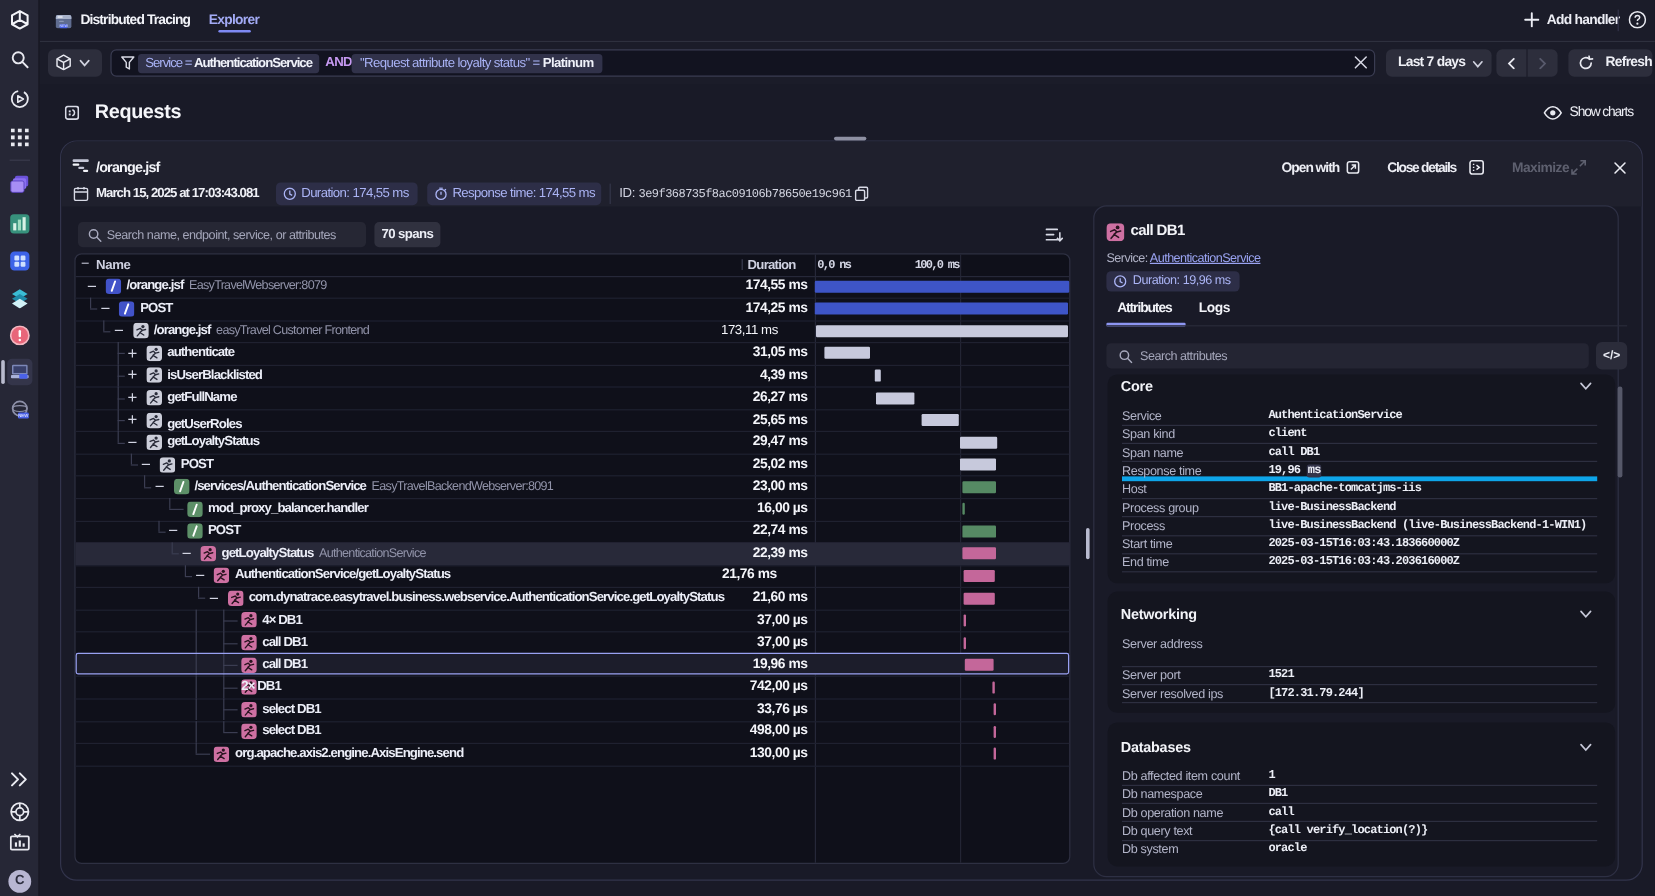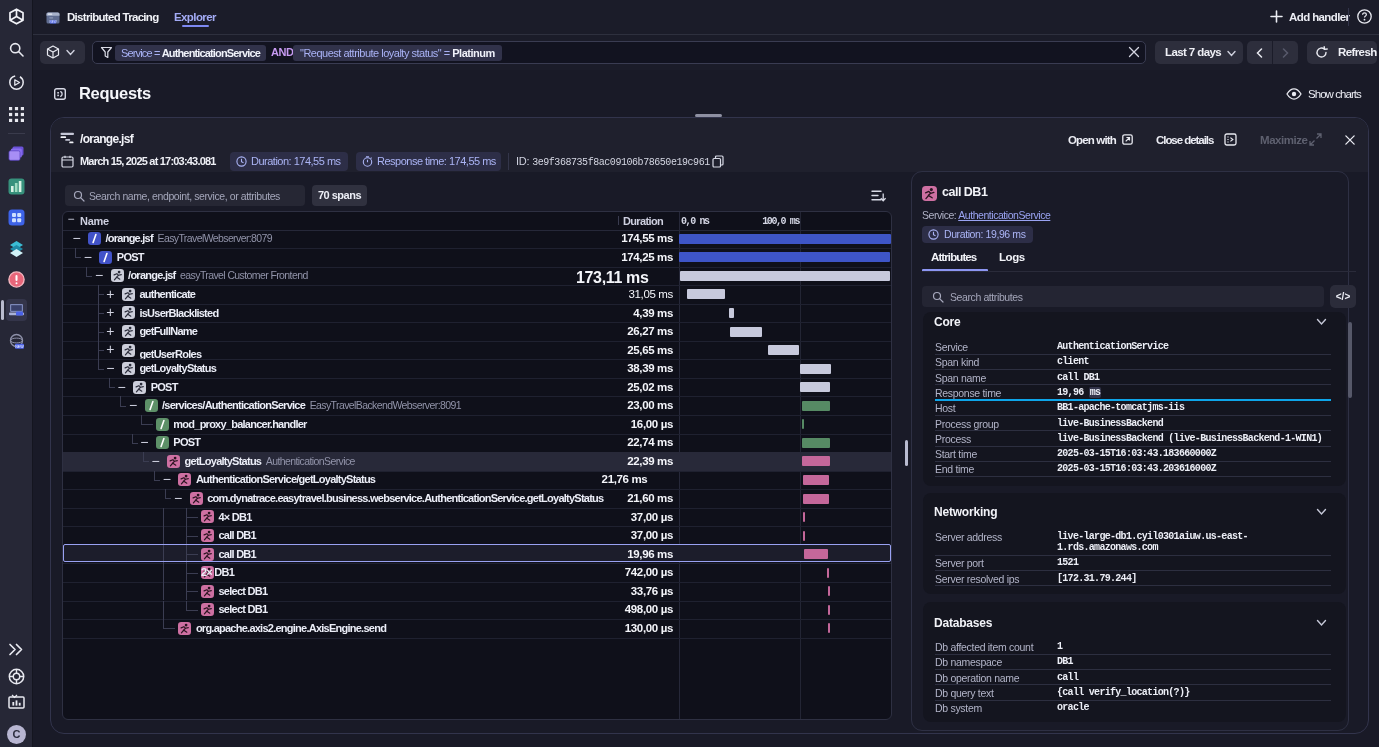--- a/index.html
+++ b/index.html
@@ -275,35 +275,35 @@
 <div style="position:absolute;left:86.3px;top:275.875px;width:6px;height:1px;background:#3b3d52"></div>
 <div style="position:absolute;left:93.6px;top:270.20000000000005px;width:11px;height:11px;line-height:10px;text-align:center;color:#d2d4e2;font-size:14px;font-weight:400">−</div>
 <div style="position:absolute;left:110.6px;top:269.3px">
     <svg width="13" height="13" viewBox="0 0 13 13" style="display:block">
       <rect x="0" y="0" width="13" height="13" rx="3.2" fill="#ccceda"></rect>
       <circle cx="8.1" cy="3.1" r="1.35" fill="#2a2c3a"></circle>
       <path d="M3.1 5.9 L5.9 4.7 L7.6 6.3 L5.5 8.1 M7.6 6.3 L10.3 5.6 M5.5 8.1 L8.8 10.2 M5.9 8.0 L3.4 10.9" stroke="#2a2c3a" stroke-width="1.15" fill="none" stroke-linecap="round" stroke-linejoin="round"></path>
     </svg>
   </div>
 <div style="position:absolute;left:128.1px;top:269.40000000000003px;font-size:11px;font-weight:700;letter-spacing:-0.75px;color:#eceef8;white-space:nowrap">/orange.jsf <span style="color:#9193a9;font-size:10.5px;font-weight:400;letter-spacing:-0.6px">&nbsp;easyTravel Customer Frontend</span></div>
-<div style="position:absolute;left:576px;top:269.40000000000003px;width:97px;text-align:left;font-size:16px;font-weight:700;letter-spacing:-0.35px;color:#f4f5fa">173,11 ms</div>
+<div style="position:absolute;left:576px;top:269.40000000000003px;width:97px;text-align:center;font-size:11px;font-weight:400;letter-spacing:-0.35px;color:#f4f5fa">173,11 ms</div>
 <div style="position:absolute;left:679.9px;top:270.90000000000003px;width:210.0px;height:10px;background:#c7c9dc;border-radius:1px"></div>
 <div style="position:absolute;left:63.0px;top:285.15000000000003px;width:827.5px;height:1px;background:#1f2130"></div>
 <div style="position:absolute;left:97.60000000000001px;top:285.15px;width:1px;height:18.55px;background:#3b3d52"></div>
 <div style="position:absolute;left:97.60000000000001px;top:294.42499999999995px;width:6px;height:1px;background:#3b3d52"></div>
 <div style="position:absolute;left:104.9px;top:288.75px;width:11px;height:11px;line-height:10px;text-align:center;color:#d2d4e2;font-size:14px;font-weight:400">+</div>
 <div style="position:absolute;left:121.9px;top:287.84999999999997px">
     <svg width="13" height="13" viewBox="0 0 13 13" style="display:block">
       <rect x="0" y="0" width="13" height="13" rx="3.2" fill="#ccceda"></rect>
       <circle cx="8.1" cy="3.1" r="1.35" fill="#2a2c3a"></circle>
       <path d="M3.1 5.9 L5.9 4.7 L7.6 6.3 L5.5 8.1 M7.6 6.3 L10.3 5.6 M5.5 8.1 L8.8 10.2 M5.9 8.0 L3.4 10.9" stroke="#2a2c3a" stroke-width="1.15" fill="none" stroke-linecap="round" stroke-linejoin="round"></path>
     </svg>
   </div>
 <div style="position:absolute;left:139.4px;top:287.95px;font-size:11px;font-weight:700;letter-spacing:-0.75px;color:#eceef8;white-space:nowrap">authenticate</div>
-<div style="position:absolute;left:576px;top:287.95px;width:97px;text-align:right;font-size:11.5px;font-weight:400;letter-spacing:-0.35px;color:#f4f5fa">31,05 ms</div>
+<div style="position:absolute;left:576px;top:287.95px;width:97px;text-align:right;font-size:11.5px;font-weight:700;letter-spacing:-0.35px;color:#f4f5fa">31,05 ms</div>
 <div style="position:absolute;left:686.5px;top:289.45px;width:38.0px;height:10px;background:#c7c9dc;border-radius:1px"></div>
 <div style="position:absolute;left:63.0px;top:303.7px;width:827.5px;height:1px;background:#1f2130"></div>
 <div style="position:absolute;left:97.60000000000001px;top:303.7px;width:1px;height:18.55px;background:#3b3d52"></div>
 <div style="position:absolute;left:97.60000000000001px;top:312.97499999999997px;width:6px;height:1px;background:#3b3d52"></div>
 <div style="position:absolute;left:104.9px;top:307.3px;width:11px;height:11px;line-height:10px;text-align:center;color:#d2d4e2;font-size:14px;font-weight:400">+</div>
 <div style="position:absolute;left:121.9px;top:306.4px">
     <svg width="13" height="13" viewBox="0 0 13 13" style="display:block">
       <rect x="0" y="0" width="13" height="13" rx="3.2" fill="#ccceda"></rect>
       <circle cx="8.1" cy="3.1" r="1.35" fill="#2a2c3a"></circle>
       <path d="M3.1 5.9 L5.9 4.7 L7.6 6.3 L5.5 8.1 M7.6 6.3 L10.3 5.6 M5.5 8.1 L8.8 10.2 M5.9 8.0 L3.4 10.9" stroke="#2a2c3a" stroke-width="1.15" fill="none" stroke-linecap="round" stroke-linejoin="round"></path>
@@ -345,21 +345,21 @@
 <div style="position:absolute;left:97.60000000000001px;top:368.625px;width:6px;height:1px;background:#3b3d52"></div>
 <div style="position:absolute;left:104.9px;top:362.95000000000005px;width:11px;height:11px;line-height:10px;text-align:center;color:#d2d4e2;font-size:14px;font-weight:400">−</div>
 <div style="position:absolute;left:121.9px;top:362.05px">
     <svg width="13" height="13" viewBox="0 0 13 13" style="display:block">
       <rect x="0" y="0" width="13" height="13" rx="3.2" fill="#ccceda"></rect>
       <circle cx="8.1" cy="3.1" r="1.35" fill="#2a2c3a"></circle>
       <path d="M3.1 5.9 L5.9 4.7 L7.6 6.3 L5.5 8.1 M7.6 6.3 L10.3 5.6 M5.5 8.1 L8.8 10.2 M5.9 8.0 L3.4 10.9" stroke="#2a2c3a" stroke-width="1.15" fill="none" stroke-linecap="round" stroke-linejoin="round"></path>
     </svg>
   </div>
 <div style="position:absolute;left:139.4px;top:362.15000000000003px;font-size:11px;font-weight:700;letter-spacing:-0.75px;color:#eceef8;white-space:nowrap">getLoyaltyStatus</div>
-<div style="position:absolute;left:576px;top:362.15000000000003px;width:97px;text-align:right;font-size:11.5px;font-weight:700;letter-spacing:-0.35px;color:#f4f5fa">38,39 ms</div>
+<div style="position:absolute;left:576px;top:362.15000000000003px;width:97px;text-align:right;font-size:11.5px;font-weight:700;letter-spacing:-0.35px;color:#f4f5fa">29,47 ms</div>
 <div style="position:absolute;left:799.5px;top:363.65000000000003px;width:31.0px;height:10px;background:#c7c9dc;border-radius:1px"></div>
 <div style="position:absolute;left:63.0px;top:377.90000000000003px;width:827.5px;height:1px;background:#1f2130"></div>
 <div style="position:absolute;left:108.9px;top:377.9px;width:1px;height:9.275px;background:#3b3d52"></div>
 <div style="position:absolute;left:108.9px;top:387.17499999999995px;width:6px;height:1px;background:#3b3d52"></div>
 <div style="position:absolute;left:116.2px;top:381.5px;width:11px;height:11px;line-height:10px;text-align:center;color:#d2d4e2;font-size:14px;font-weight:400">−</div>
 <div style="position:absolute;left:133.2px;top:380.59999999999997px">
     <svg width="13" height="13" viewBox="0 0 13 13" style="display:block">
       <rect x="0" y="0" width="13" height="13" rx="3.2" fill="#ccceda"></rect>
       <circle cx="8.1" cy="3.1" r="1.35" fill="#2a2c3a"></circle>
       <path d="M3.1 5.9 L5.9 4.7 L7.6 6.3 L5.5 8.1 M7.6 6.3 L10.3 5.6 M5.5 8.1 L8.8 10.2 M5.9 8.0 L3.4 10.9" stroke="#2a2c3a" stroke-width="1.15" fill="none" stroke-linecap="round" stroke-linejoin="round"></path>
@@ -588,21 +588,21 @@
     <div style="position:absolute;left:122px;top:1.5px;font-family:'Liberation Mono',monospace;font-size:10px;letter-spacing:-0.7px;color:#eceef6;font-weight:700;white-space:pre-wrap;width:274px">AuthenticationService</div>
   </div>
 <div style="position:absolute;left:935px;top:354.8px;width:396px;height:15.3px;border-bottom:1px solid #2d2f40">
     <div style="position:absolute;left:0;top:1.5px;font-size:10.5px;letter-spacing:-0.3px;color:#b2b4c8">Span kind</div>
     <div style="position:absolute;left:122px;top:1.5px;font-family:'Liberation Mono',monospace;font-size:10px;letter-spacing:-0.7px;color:#eceef6;font-weight:700;white-space:pre-wrap;width:274px">client</div>
   </div>
 <div style="position:absolute;left:935px;top:370.1px;width:396px;height:15.3px;border-bottom:1px solid #2d2f40">
     <div style="position:absolute;left:0;top:1.5px;font-size:10.5px;letter-spacing:-0.3px;color:#b2b4c8">Span name</div>
     <div style="position:absolute;left:122px;top:1.5px;font-family:'Liberation Mono',monospace;font-size:10px;letter-spacing:-0.7px;color:#eceef6;font-weight:700;white-space:pre-wrap;width:274px">call DB1</div>
   </div>
-<div style="position:absolute;left:935px;top:385.40000000000003px;width:396px;height:15.3px;border-bottom:2px solid #0ea5e9">
+<div style="position:absolute;left:935px;top:385.40000000000003px;width:396px;height:15.3px;border-bottom:4px solid #0ea5e9">
     <div style="position:absolute;left:0;top:1.5px;font-size:10.5px;letter-spacing:-0.3px;color:#b2b4c8">Response time</div>
     <div style="position:absolute;left:122px;top:1.5px;font-family:'Liberation Mono',monospace;font-size:10px;letter-spacing:-0.7px;color:#eceef6;font-weight:700;white-space:pre-wrap;width:274px">19,96 <span style="background:#33344a;border-radius:2px;padding:0 1px">ms</span></div>
   </div>
 <div style="position:absolute;left:935px;top:400.70000000000005px;width:396px;height:15.3px;border-bottom:1px solid #2d2f40">
     <div style="position:absolute;left:0;top:1.5px;font-size:10.5px;letter-spacing:-0.3px;color:#b2b4c8">Host</div>
     <div style="position:absolute;left:122px;top:1.5px;font-family:'Liberation Mono',monospace;font-size:10px;letter-spacing:-0.7px;color:#eceef6;font-weight:700;white-space:pre-wrap;width:274px">BB1-apache-tomcatjms-iis</div>
   </div>
 <div style="position:absolute;left:935px;top:416.00000000000006px;width:396px;height:15.3px;border-bottom:1px solid #2d2f40">
     <div style="position:absolute;left:0;top:1.5px;font-size:10.5px;letter-spacing:-0.3px;color:#b2b4c8">Process group</div>
     <div style="position:absolute;left:122px;top:1.5px;font-family:'Liberation Mono',monospace;font-size:10px;letter-spacing:-0.7px;color:#eceef6;font-weight:700;white-space:pre-wrap;width:274px">live-BusinessBackend</div>
@@ -620,21 +620,20 @@
     <div style="position:absolute;left:122px;top:1.5px;font-family:'Liberation Mono',monospace;font-size:10px;letter-spacing:-0.7px;color:#eceef6;font-weight:700;white-space:pre-wrap;width:274px">2025-03-15T16:03:43.203616000Z</div>
   </div>
 
 <div class="abs" style="left:923px;top:493px;width:423px;height:101px;background:#14151f;border-radius:8px"></div>
 <div class="abs" style="left:934px;top:505px;font-size:12px;font-weight:700;letter-spacing:-0.2px;color:#f2f3f8">Networking</div>
 <svg class="abs ic" style="left:1316px;top:508px" width="11" height="8" viewBox="0 0 11 8">
     <path d="M1.5 1.5 L5.5 6 L9.5 1.5" stroke="#c6c8d8" stroke-width="1.4" fill="none" stroke-linecap="round"></path>
   </svg>
 <div style="position:absolute;left:935px;top:529.5px;width:396px;height:26.316000000000003px;border-bottom:1px solid #2d2f40">
     <div style="position:absolute;left:0;top:1.5px;font-size:10.5px;letter-spacing:-0.3px;color:#b2b4c8">Server address</div>
-    <div style="position:absolute;left:122px;top:1.5px;font-family:'Liberation Mono',monospace;font-size:10px;letter-spacing:-0.7px;color:#eceef6;font-weight:700;white-space:pre-wrap;width:274px">live-large-db1.cyil0301aiuw.us-east-<br>1.rds.amazonaws.com</div>
   </div>
 <div style="position:absolute;left:935px;top:555.816px;width:396px;height:15.3px;border-bottom:1px solid #2d2f40">
     <div style="position:absolute;left:0;top:1.5px;font-size:10.5px;letter-spacing:-0.3px;color:#b2b4c8">Server port</div>
     <div style="position:absolute;left:122px;top:1.5px;font-family:'Liberation Mono',monospace;font-size:10px;letter-spacing:-0.7px;color:#eceef6;font-weight:700;white-space:pre-wrap;width:274px">1521</div>
   </div>
 <div style="position:absolute;left:935px;top:571.116px;width:396px;height:15.3px;border-bottom:1px solid #2d2f40">
     <div style="position:absolute;left:0;top:1.5px;font-size:10.5px;letter-spacing:-0.3px;color:#b2b4c8">Server resolved ips</div>
     <div style="position:absolute;left:122px;top:1.5px;font-family:'Liberation Mono',monospace;font-size:10px;letter-spacing:-0.7px;color:#eceef6;font-weight:700;white-space:pre-wrap;width:274px">[172.31.79.244]</div>
   </div>
 

